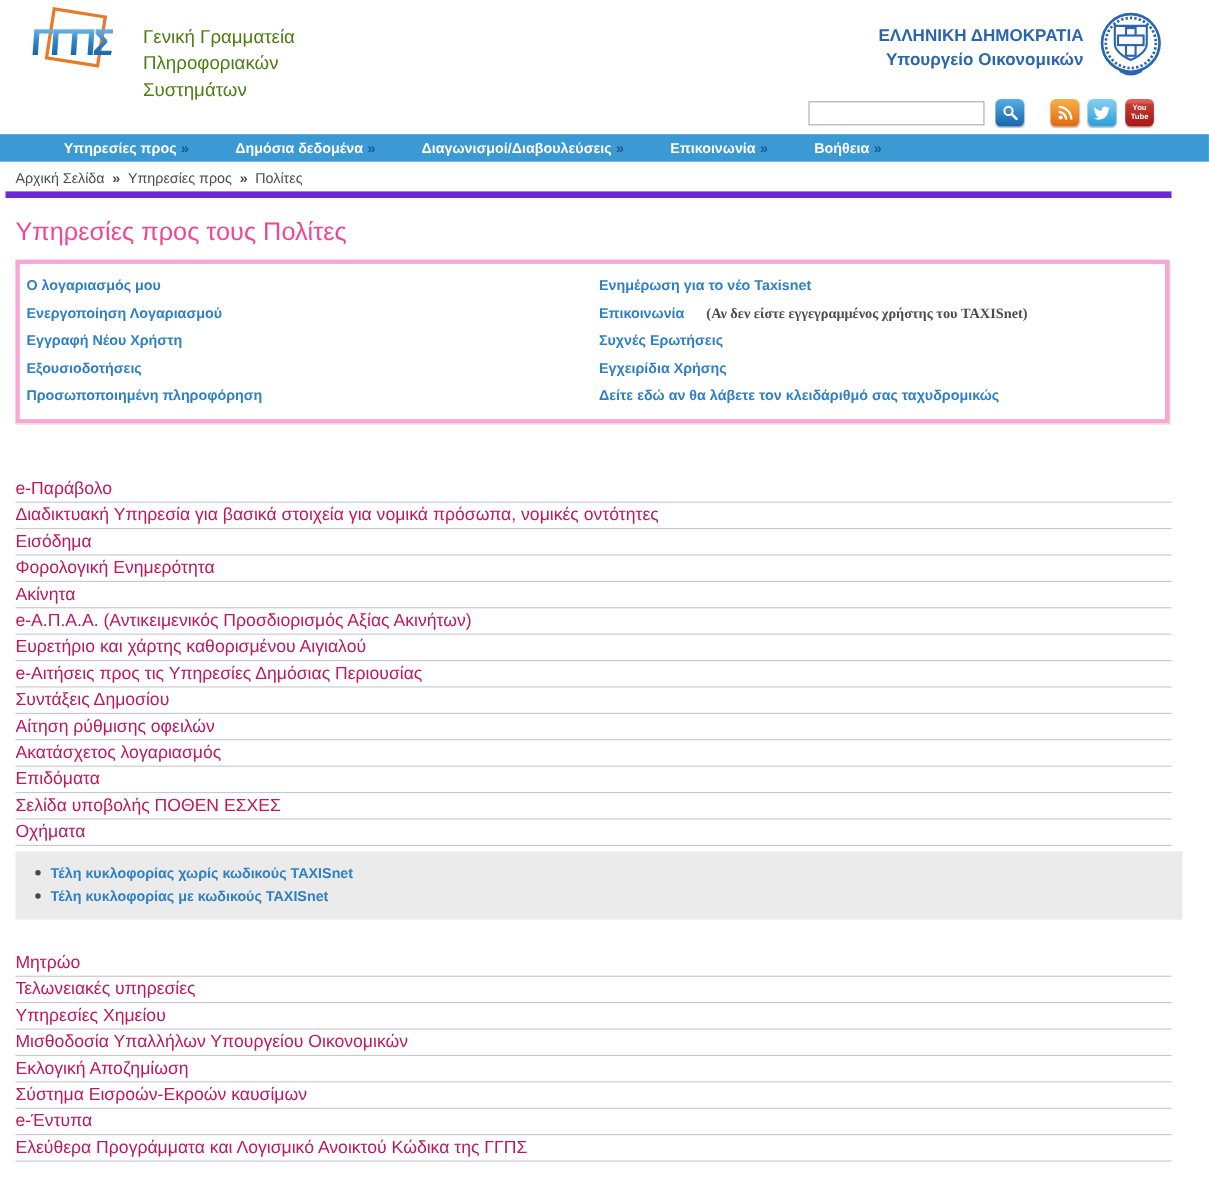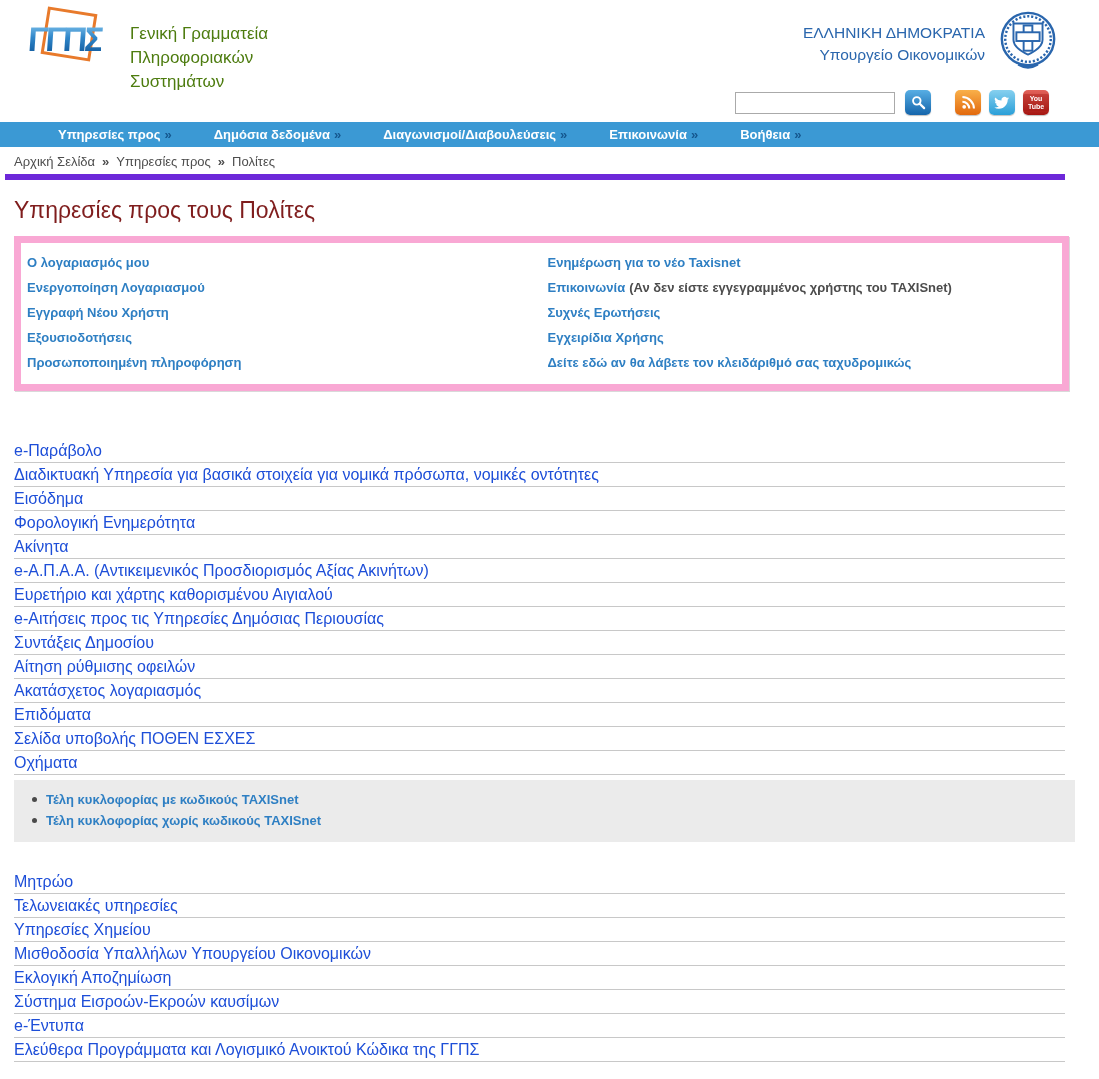--- a/index.html
+++ b/index.html
@@ -9,21 +9,21 @@
   .header{position:relative;height:122px;}
   .logo{position:absolute;left:30px;top:4px;width:260px;height:80px;cursor:pointer;}
   .logo-mark{position:absolute;left:0;top:2px;width:72px;height:70px;}
   .logo-square{position:absolute;left:14px;top:4px;width:44px;height:42px;border:3px solid #e87a2b;transform:rotate(9deg);background:transparent;}
   .logo-acronym{position:absolute;left:-2px;top:14px;font-weight:bold;font-size:34px;letter-spacing:-3px;
       background:linear-gradient(180deg,#8ecdf2 0%,#2f86c9 45%,#0a4f92 100%);
       -webkit-background-clip:text;background-clip:text;color:transparent;
       text-shadow:0 0 1px rgba(255,255,255,.0);transform:skewX(-4deg);}
   .logo-text{position:absolute;left:100px;top:18px;color:#4d7c0f;font-size:17px;line-height:1.4;}
 
-  .gov{position:absolute;right:114px;top:22px;text-align:right;color:#2a66ad;font-weight:normal;font-size:15.5px;line-height:1.45;}
+  .gov{position:absolute;right:114px;top:22px;text-align:right;color:#2a66ad;font-weight:bold;font-size:15.5px;line-height:1.45;}
   .emblem{position:absolute;right:40px;top:10px;width:62px;height:62px;}
 
   .search-row{position:absolute;right:50px;top:90px;display:flex;align-items:center;}
   .search-input{width:150px;height:18px;border:1px solid #aaa;font-size:12px;padding:1px 4px;outline:none;}
   .icon-btn{width:26px;height:25px;border-radius:5px;margin-left:8px;position:relative;display:flex;align-items:center;justify-content:center;cursor:pointer;box-shadow:0 1px 1px rgba(0,0,0,.25);}
   .btn-search{background:linear-gradient(180deg,#57aee4 0%,#1565ab 100%);margin-left:10px;}
   .btn-rss{background:linear-gradient(180deg,#f9b04a 0%,#e2690d 100%);margin-left:24px;}
   .btn-twitter{background:linear-gradient(180deg,#86d0ef 0%,#2a9fd8 100%);}
   .btn-youtube{background:linear-gradient(180deg,#e3635a 0%,#a51511 100%);}
   .yt-label{color:#fff;font-weight:bold;font-size:7px;line-height:1.1;text-align:center;background:rgba(160,20,15,.35);border-radius:2px;padding:1px 2px;}
@@ -33,34 +33,34 @@
   .nav-item{color:#fff;font-weight:bold;font-size:13px;margin-right:42px;white-space:nowrap;cursor:pointer;}
   .nav-item .arrow{color:#15578e;margin-left:4px;}
 
   
   .breadcrumb-wrap{margin:0 34px 0 5px;border-bottom:6px solid #6d28d9;padding:7px 0 5px 9px;}
   .breadcrumb{font-size:13px;color:#4d4d4d;}
   .breadcrumb .crumb{cursor:pointer;}
   .breadcrumb .sep{margin:0 7px;color:#4d4d4d;font-weight:bold;}
 
   
-  .page-title{margin:17px 0 12px 14px;font-size:23px;color:#7f1d1d;font-weight:normal;}
+  .page-title{margin:17px 0 12px 14px;font-size:23px;color:#ec4899;font-weight:normal;}
 
   
-  .quick-box{margin-left:14px;width:1041px;border:7px solid #f9a8d4;box-shadow:1px 1px 0 #d9d9d9;display:flex;padding:7px 0 9px 0;}
+  .quick-box{margin-left:14px;width:1041px;border:4px solid #f9a8d4;box-shadow:1px 1px 0 #d9d9d9;display:flex;padding:7px 0 9px 0;}
   .qb-col{width:50%;}
   .qb-row{line-height:25px;padding-left:6px;font-size:13px;font-weight:bold;white-space:nowrap;}
   .qb-link{color:#2e7fc3;cursor:pointer;text-decoration:none;}
-  .qb-note{color:#4c4c4c;margin-left:4px;}
+  .qb-note{color:#4c4c4c;margin-left:20px;font-family:Liberation Serif, serif;}
 
   
   .svc-list{margin:48px 34px 0 14px;}
   .svc-list.second{margin-top:28px;}
   .svc-row{line-height:23px;border-bottom:1px solid #c8c8c8;font-size:16px;white-space:nowrap;overflow:hidden;}
-  .svc-link{color:#1d4ed8;cursor:pointer;text-decoration:none;text-align:center;}
+  .svc-link{color:#be185d;cursor:pointer;text-decoration:none;text-align:center;}
 
   
   .gray-box{margin:5px 24px 10px 14px;background:#ebebeb;padding:9px 0 11px 16px;}
   .gb-row{font-size:13px;font-weight:bold;line-height:21px;display:flex;align-items:center;}
   .gb-bullet{width:5px;height:5px;border-radius:50%;background:#4a4a4a;margin:0 9px 0 2px;flex:0 0 auto;}
   .gb-link{color:#2e7fc3;cursor:pointer;text-decoration:none;}
 </style>
 </head>
 <body>
 
@@ -160,25 +160,25 @@
     <div class="svc-row"><a class="svc-link">Αίτηση ρύθμισης οφειλών</a></div>
     <div class="svc-row"><a class="svc-link">Ακατάσχετος λογαριασμός</a></div>
     <div class="svc-row"><a class="svc-link">Επιδόματα</a></div>
     <div class="svc-row"><a class="svc-link">Σελίδα υποβολής ΠΟΘΕΝ ΕΣΧΕΣ</a></div>
     <div class="svc-row"><a class="svc-link">Οχήματα</a></div>
   </div>
 
 <div class="gray-box" id="vehicle-subs">
     <div class="gb-row">
       <span class="gb-bullet"></span>
-      <a class="gb-link">Τέλη κυκλοφορίας με κωδικούς TAXISnet</a>
+      <a class="gb-link">Τέλη κυκλοφορίας χωρίς κωδικούς TAXISnet</a>
     </div>
     <div class="gb-row">
       <span class="gb-bullet"></span>
-      <a class="gb-link">Τέλη κυκλοφορίας χωρίς κωδικούς TAXISnet</a>
+      <a class="gb-link">Τέλη κυκλοφορίας με κωδικούς TAXISnet</a>
     </div>
   </div>
 
 <div class="svc-list second" id="list-bottom">
     <div class="svc-row"><a class="svc-link">Μητρώο</a></div>
     <div class="svc-row"><a class="svc-link">Τελωνειακές υπηρεσίες</a></div>
     <div class="svc-row"><a class="svc-link">Υπηρεσίες Χημείου</a></div>
     <div class="svc-row"><a class="svc-link">Μισθοδοσία Υπαλλήλων Υπουργείου Οικονομικών</a></div>
     <div class="svc-row"><a class="svc-link">Εκλογική Αποζημίωση</a></div>
     <div class="svc-row"><a class="svc-link">Σύστημα Εισροών-Εκροών καυσίμων</a></div>

